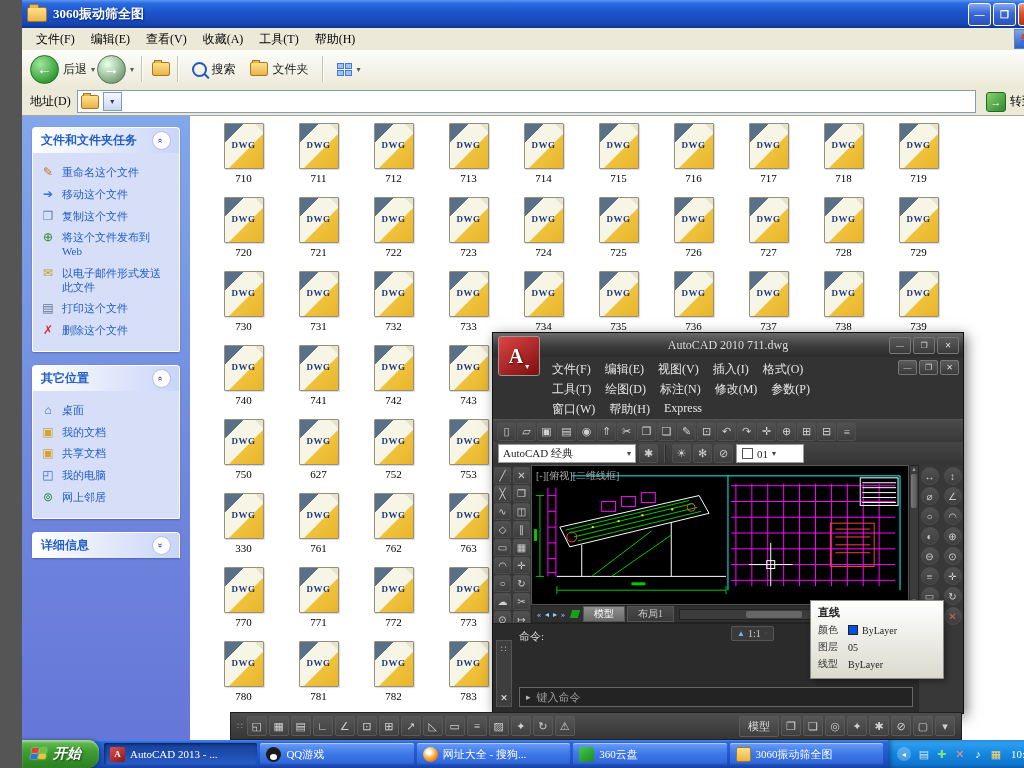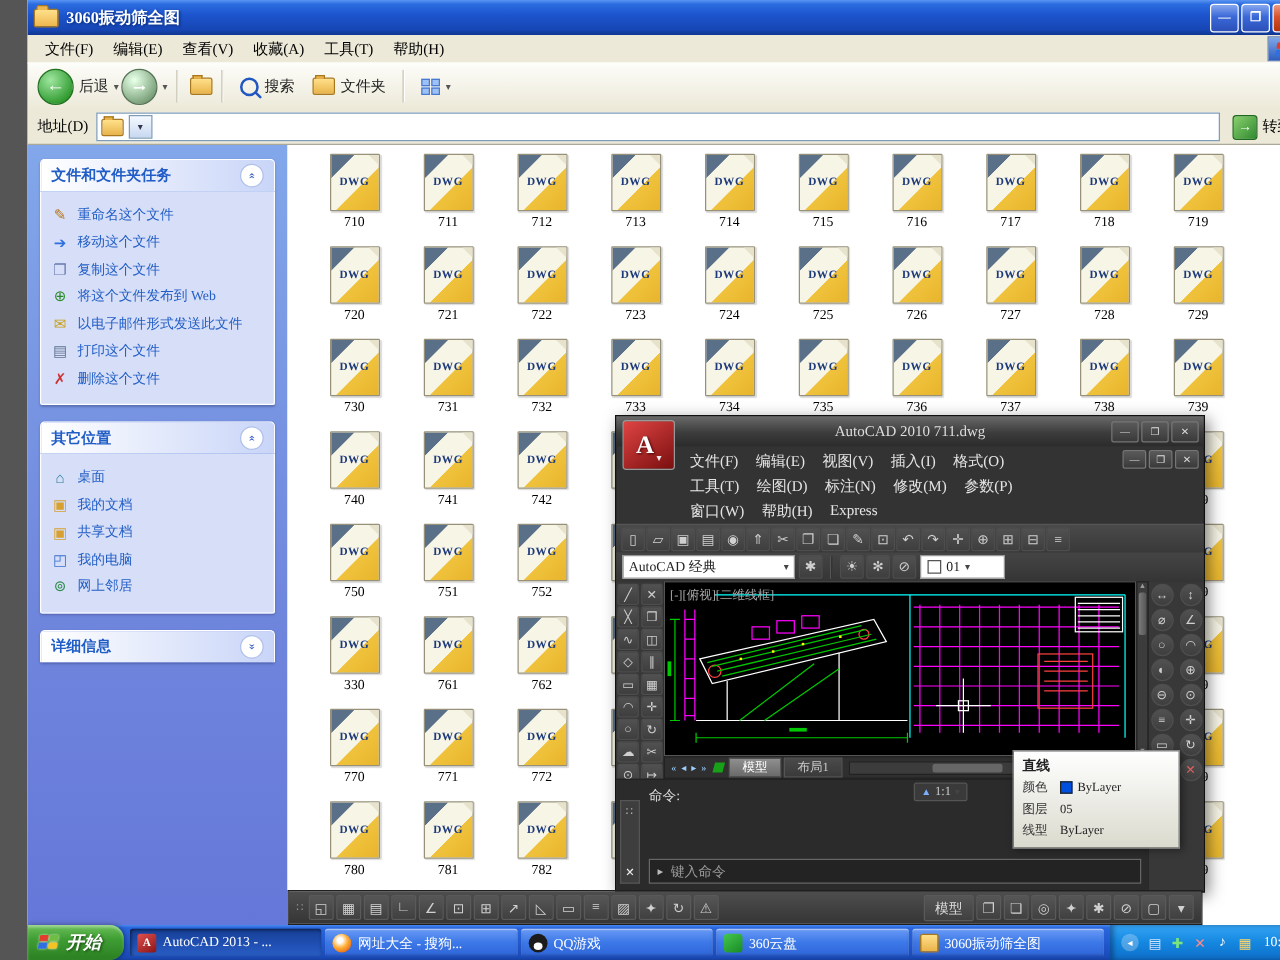--- a/index.html
+++ b/index.html
@@ -42,21 +42,21 @@
   .views-ic{display:grid;grid-template-columns:7px 7px;grid-template-rows:6px 6px;gap:1px;}
   .views-ic i{background:#9ec1f5;border:1px solid #4a7ad0;}
   .x-address{position:absolute;top:88px;left:0;right:0;height:27px;background:#ECE9D8;border-bottom:1px solid #aca899;
              display:flex;align-items:center;gap:6px;padding:0 8px;font-size:12px;}
   .addr-input{flex:1;height:21px;background:#fff;border:1px solid #7f9db9;display:flex;align-items:center;gap:4px;padding:0 3px;}
   .addr-text{flex:1;white-space:nowrap;overflow:hidden;font-size:12px;}
   .addr-dd{width:17px;height:17px;background:linear-gradient(#f5f9ff,#c8d8f0);border:1px solid #7f9db9;display:flex;align-items:center;justify-content:center;font-size:8px;color:#335;}
   .go-btn{display:flex;align-items:center;gap:4px;padding:0 4px;}
   .go-ic{width:18px;height:18px;border-radius:3px;background:linear-gradient(135deg,#8ad06f,#2f8a2f);border:1px solid #1f6a1f;color:#fff;font-size:11px;font-weight:bold;display:flex;align-items:center;justify-content:center;}
   .x-main{position:absolute;top:116px;bottom:0;left:0;right:0;display:flex;}
-  .x-sidebar{width:208px;flex:none;box-sizing:border-box;padding:11px 10px;overflow:hidden;
+  .x-sidebar{width:168px;flex:none;box-sizing:border-box;padding:11px 10px;overflow:hidden;
              background:linear-gradient(180deg,#82a7ea 0%,#6f86dd 60%,#6577d8 100%);}
   .sb-panel{margin-bottom:13px;border-radius:4px 4px 2px 2px;box-shadow:0 1px 2px rgba(0,0,40,.25);}
   .sb-head{height:25px;background:linear-gradient(90deg,#fff,#c9d5f8);border:1px solid #fff;border-bottom:none;border-radius:4px 4px 0 0;
            display:flex;align-items:center;justify-content:space-between;padding:0 8px;color:#215dc6;font-weight:bold;font-size:12px;}
   .chev{width:17px;height:17px;border-radius:50%;background:#fff;border:1px solid #b0c0ea;color:#3b62c4;font-size:10px;font-weight:bold;
         display:flex;align-items:center;justify-content:center;flex:none;}
   .chev .g{display:inline-block;transform:rotate(90deg);}
   .sb-body{background:#d6dff7;border:1px solid #fff;border-top:none;border-radius:0 0 2px 2px;padding:5px 8px;}
   .sb-item{display:flex;gap:7px;align-items:flex-start;margin:8px 0;color:#215dc6;font-size:11px;line-height:1.25;cursor:pointer;}
   .sb-item .g{font-size:12px;line-height:1;flex:none;width:14px;text-align:center;}
@@ -684,21 +684,21 @@
                 <span class="dwg-text">DWG</span>
               </div>
               <div class="file-label">750</div>
             </div>
 
             <div class="file-cell">
               <div class="dwg-icon">
                 <span class="dwg-fold"></span>
                 <span class="dwg-text">DWG</span>
               </div>
-              <div class="file-label">751</div>
+              <div class="file-label">627</div>
             </div>
 
             <div class="file-cell">
               <div class="dwg-icon">
                 <span class="dwg-fold"></span>
                 <span class="dwg-text">DWG</span>
               </div>
               <div class="file-label">752</div>
             </div>
 
@@ -1298,27 +1298,27 @@
       <span>开始</span>
     </div>
     <div class="tasks">
 
         <div class="task active">
           <span class="ti ti-autocad">A</span>
           <span class="task-label">AutoCAD 2013 - ...</span>
         </div>
 
         <div class="task">
+          <span class="ti ti-qq"></span>
+          <span class="task-label">QQ游戏</span>
+        </div>
+
+        <div class="task">
           <span class="ti ti-sogou"></span>
           <span class="task-label">网址大全 - 搜狗...</span>
-        </div>
-
-        <div class="task">
-          <span class="ti ti-qq"></span>
-          <span class="task-label">QQ游戏</span>
         </div>
 
         <div class="task">
           <span class="ti ti-360"></span>
           <span class="task-label">360云盘</span>
         </div>
 
         <div class="task">
           <span class="ti ti-folder"></span>
           <span class="task-label">3060振动筛全图</span>

